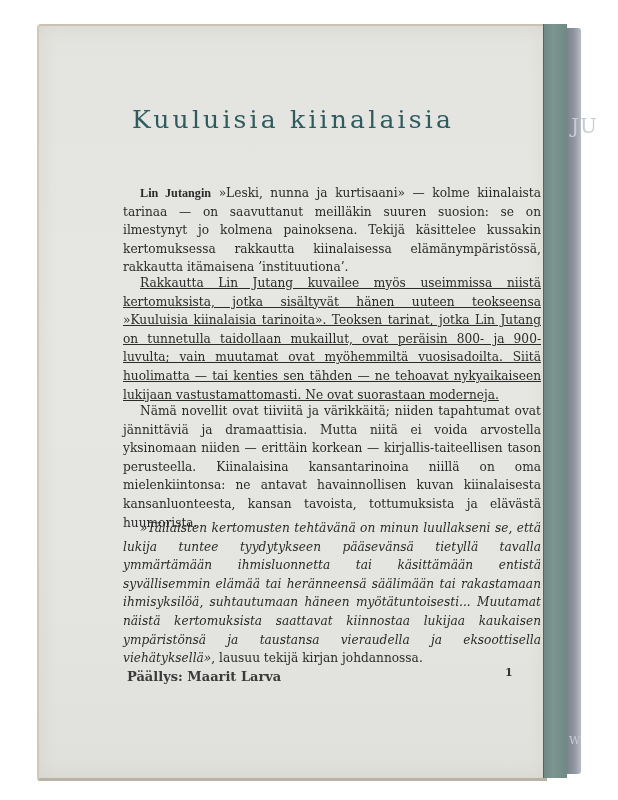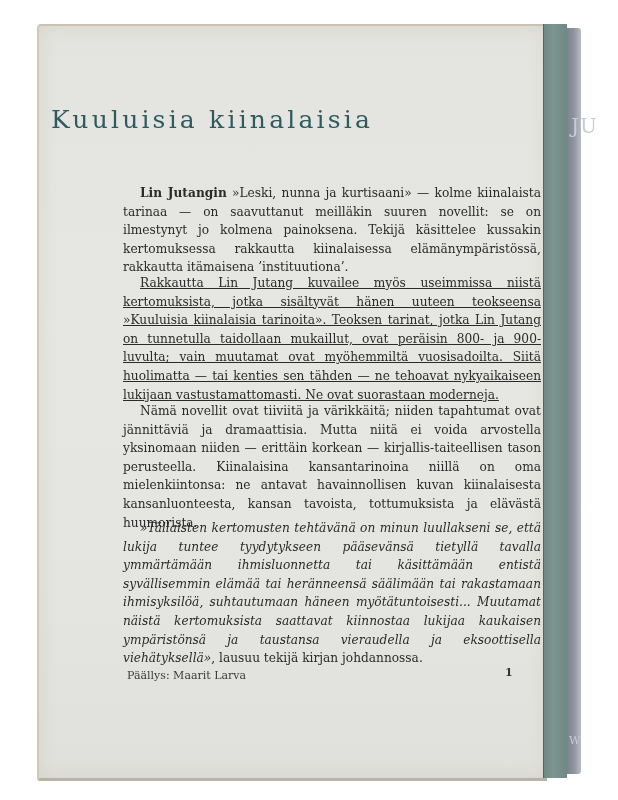--- a/index.html
+++ b/index.html
@@ -62,22 +62,23 @@
     }
     .spine-letters-bottom {
       position: absolute;
       left: 532px;
       top: 712px;
       font-size: 11px;
       color: #c8ccd2;
     }
     .title {
       position: absolute;
-      left: 12px;
+      left: 0;
       width: 508px;
+      text-align: center;
       color: #2f5a5e;
       font-size: 25px;
       letter-spacing: 3.2px;
       font-weight: normal;
       line-height: 36px;
     }
     .title-1 { top: 76px; }
     .title-2 { top: 118px; }
     .text {
       position: absolute;
@@ -91,48 +92,49 @@
     }
     .text p {
       margin: 0;
       text-indent: 17px;
     }
     .p1 { top: 158px; }
     .p2 { top: 248px; text-decoration: underline; }
     .p3 { top: 376px; }
     .quote { top: 493px; }
     .quote .q { font-style: italic; }
-    .author-bold { font-weight: bold; }
+    .author-bold { font-weight: bold; font-family: Liberation Serif, serif; }
     .footer-credit {
       position: absolute;
       left: 88px;
       top: 643px;
-      font-size: 11px;
+      font-size: 13px;
       color: #3a3a3a;
       font-family: "DejaVu Serif", serif;
+      font-weight: bold;
     }
     .page-number {
       position: absolute;
       left: 466px;
       top: 640px;
       font-size: 11px;
       font-weight: bold;
       color: #333;
     }
   </style>
 </head>
 <body>
 
 <div class="book">
   <div class="cover">
 
     <div class="title title-1">Kuuluisia kiinalaisia</div>
 
     <div class="text p1">
-      <p><span class="author-bold">Lin Jutangin</span><span> »Leski, nunna ja kurtisaani» — kolme kiinalaista tarinaa — on saavuttanut meilläkin suuren novellit: se on ilmestynyt jo kolmena painoksena. Tekijä käsittelee kussakin kertomuksessa rakkautta kiinalaisessa elämänympäristössä, rakkautta itämaisena ’instituutiona’.</span></p>
+      <p><span class="author-bold">Lin Jutangin</span><span> »Leski, nunna ja kurtisaani» — kolme kiinalaista tarinaa — on saavuttanut meilläkin suuren suosion: se on ilmestynyt jo kolmena painoksena. Tekijä käsittelee kussakin kertomuksessa rakkautta kiinalaisessa elämänympäristössä, rakkautta itämaisena ’instituutiona’.</span></p>
     </div>
 
     <div class="text p2">
       <p>Rakkautta Lin Jutang kuvailee myös useimmissa niistä kertomuksista, jotka sisältyvät hänen uuteen teokseensa »Kuuluisia kiinalaisia tarinoita». Teoksen tarinat, jotka Lin Jutang on tunnetulla taidollaan mukaillut, ovat peräisin 800- ja 900-luvulta; vain muutamat ovat myöhemmiltä vuosisadoilta. Siitä huolimatta — tai kenties sen tähden — ne tehoavat nykyaikaiseen lukijaan vastustamattomasti. Ne ovat suorastaan moderneja.</p>
     </div>
 
     <div class="text p3">
       <p>Nämä novellit ovat tiiviitä ja värikkäitä; niiden tapahtumat ovat jännittäviä ja dramaattisia. Mutta niitä ei voida arvostella yksinomaan niiden — erittäin korkean — kirjallis-taiteellisen tason perusteella. Kiinalaisina kansantarinoina niillä on oma mielenkiintonsa: ne antavat havainnollisen kuvan kiinalaisesta kansanluonteesta, kansan tavoista, tottumuksista ja elävästä huumorista.</p>
     </div>
 

